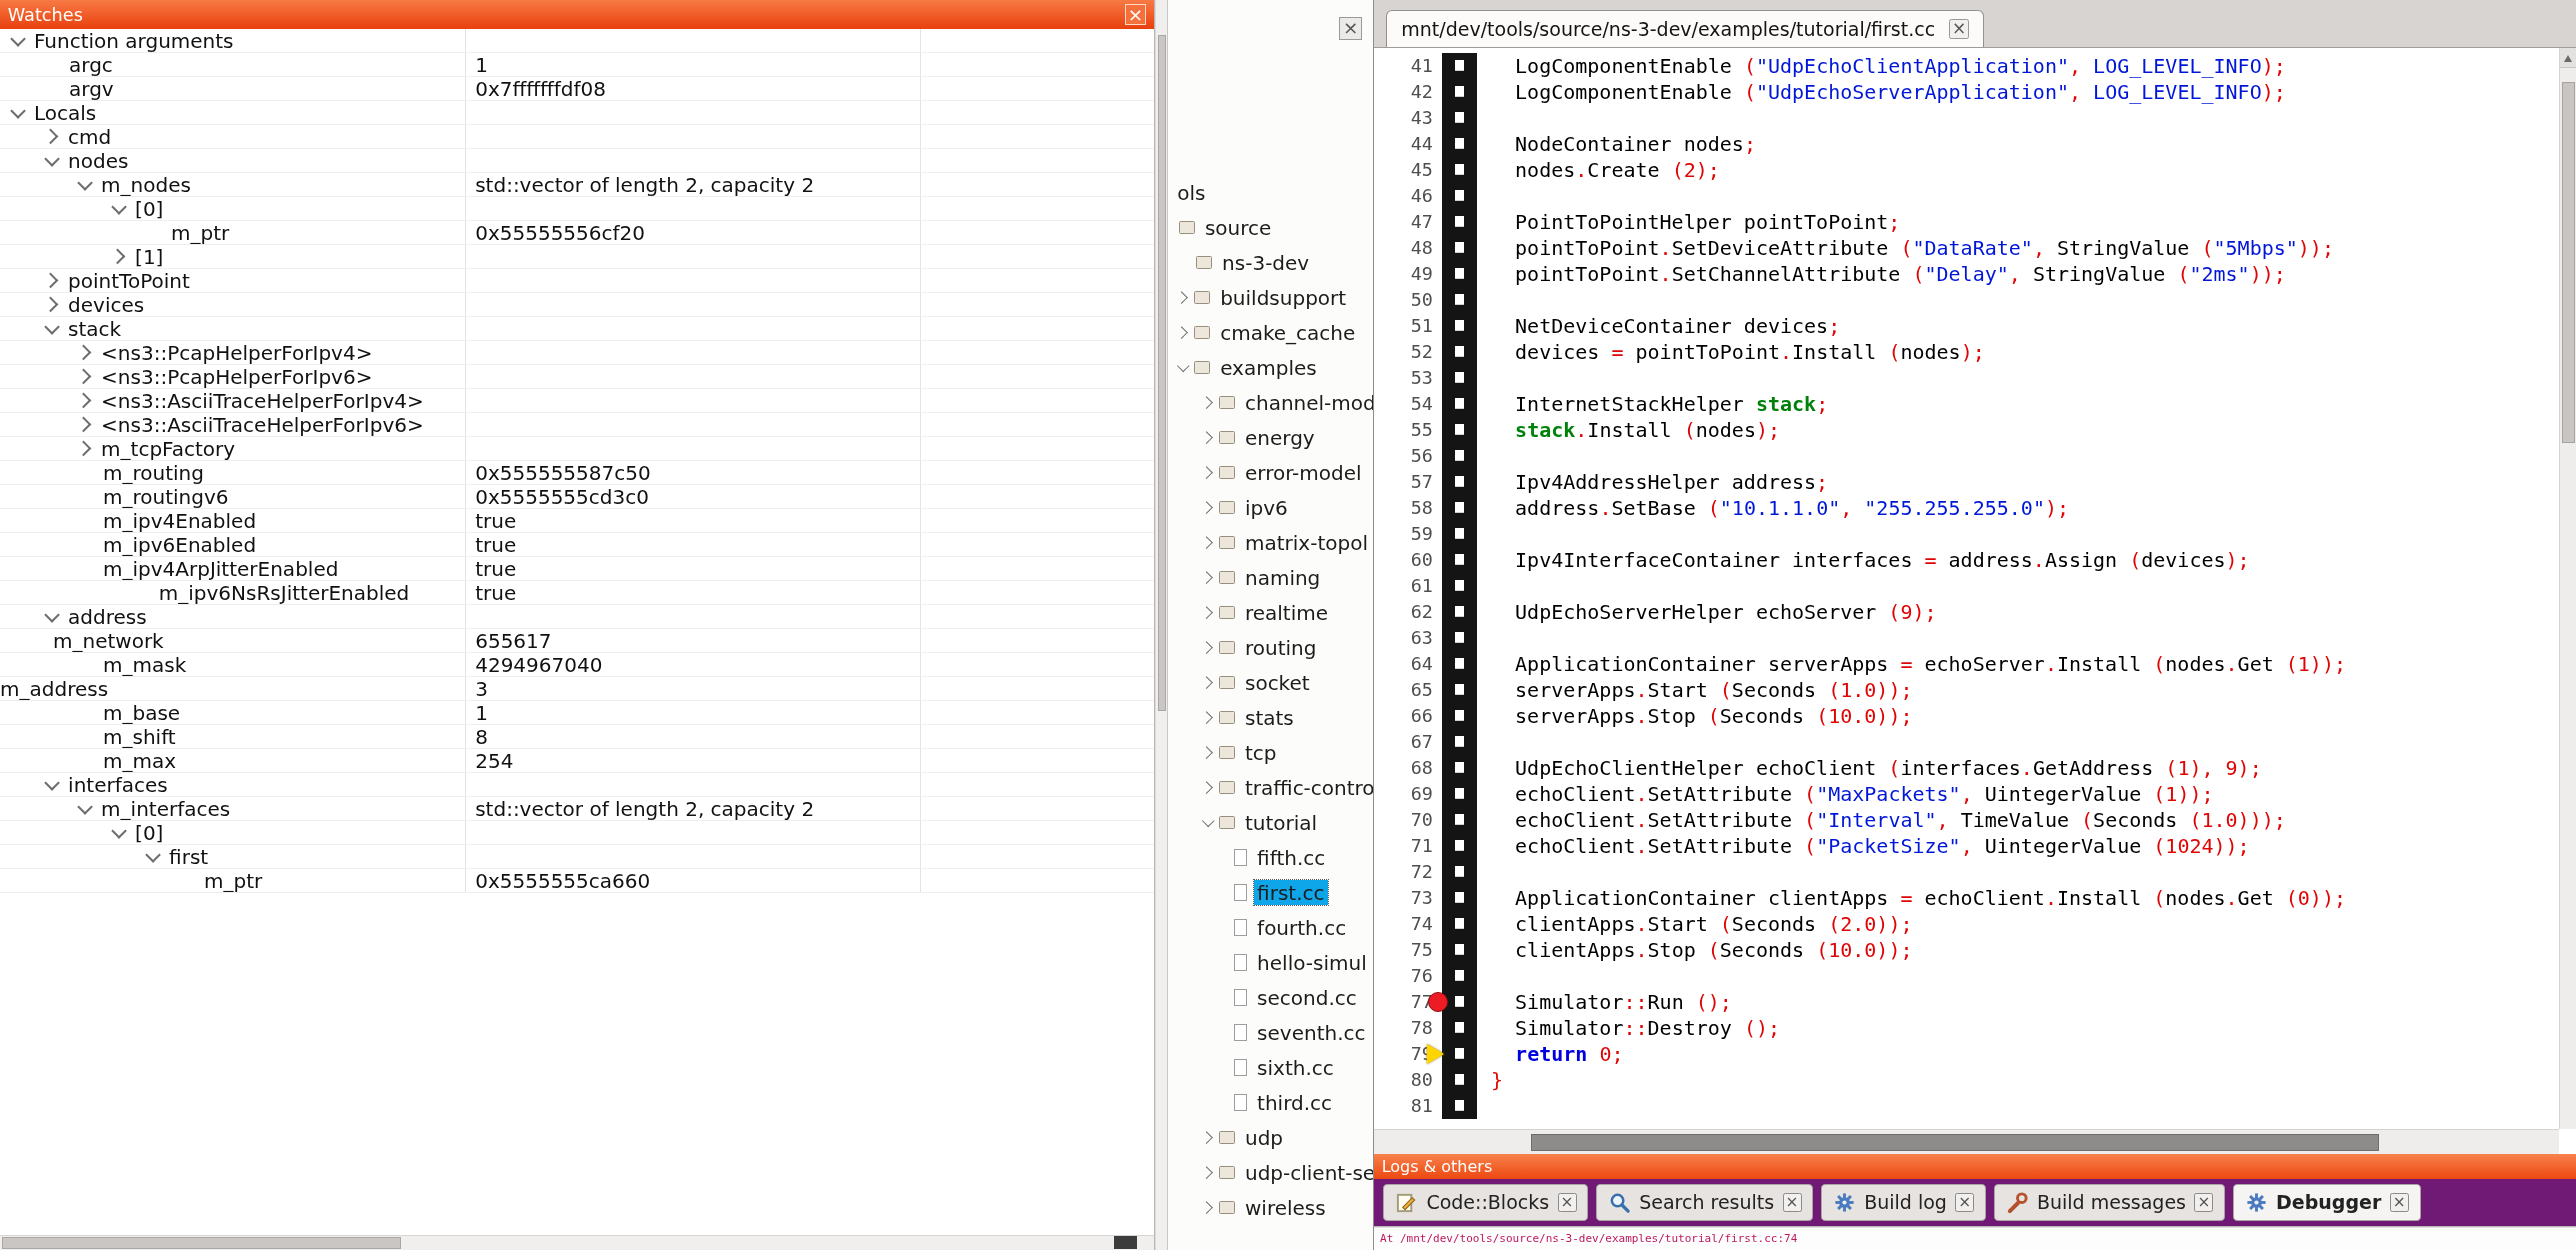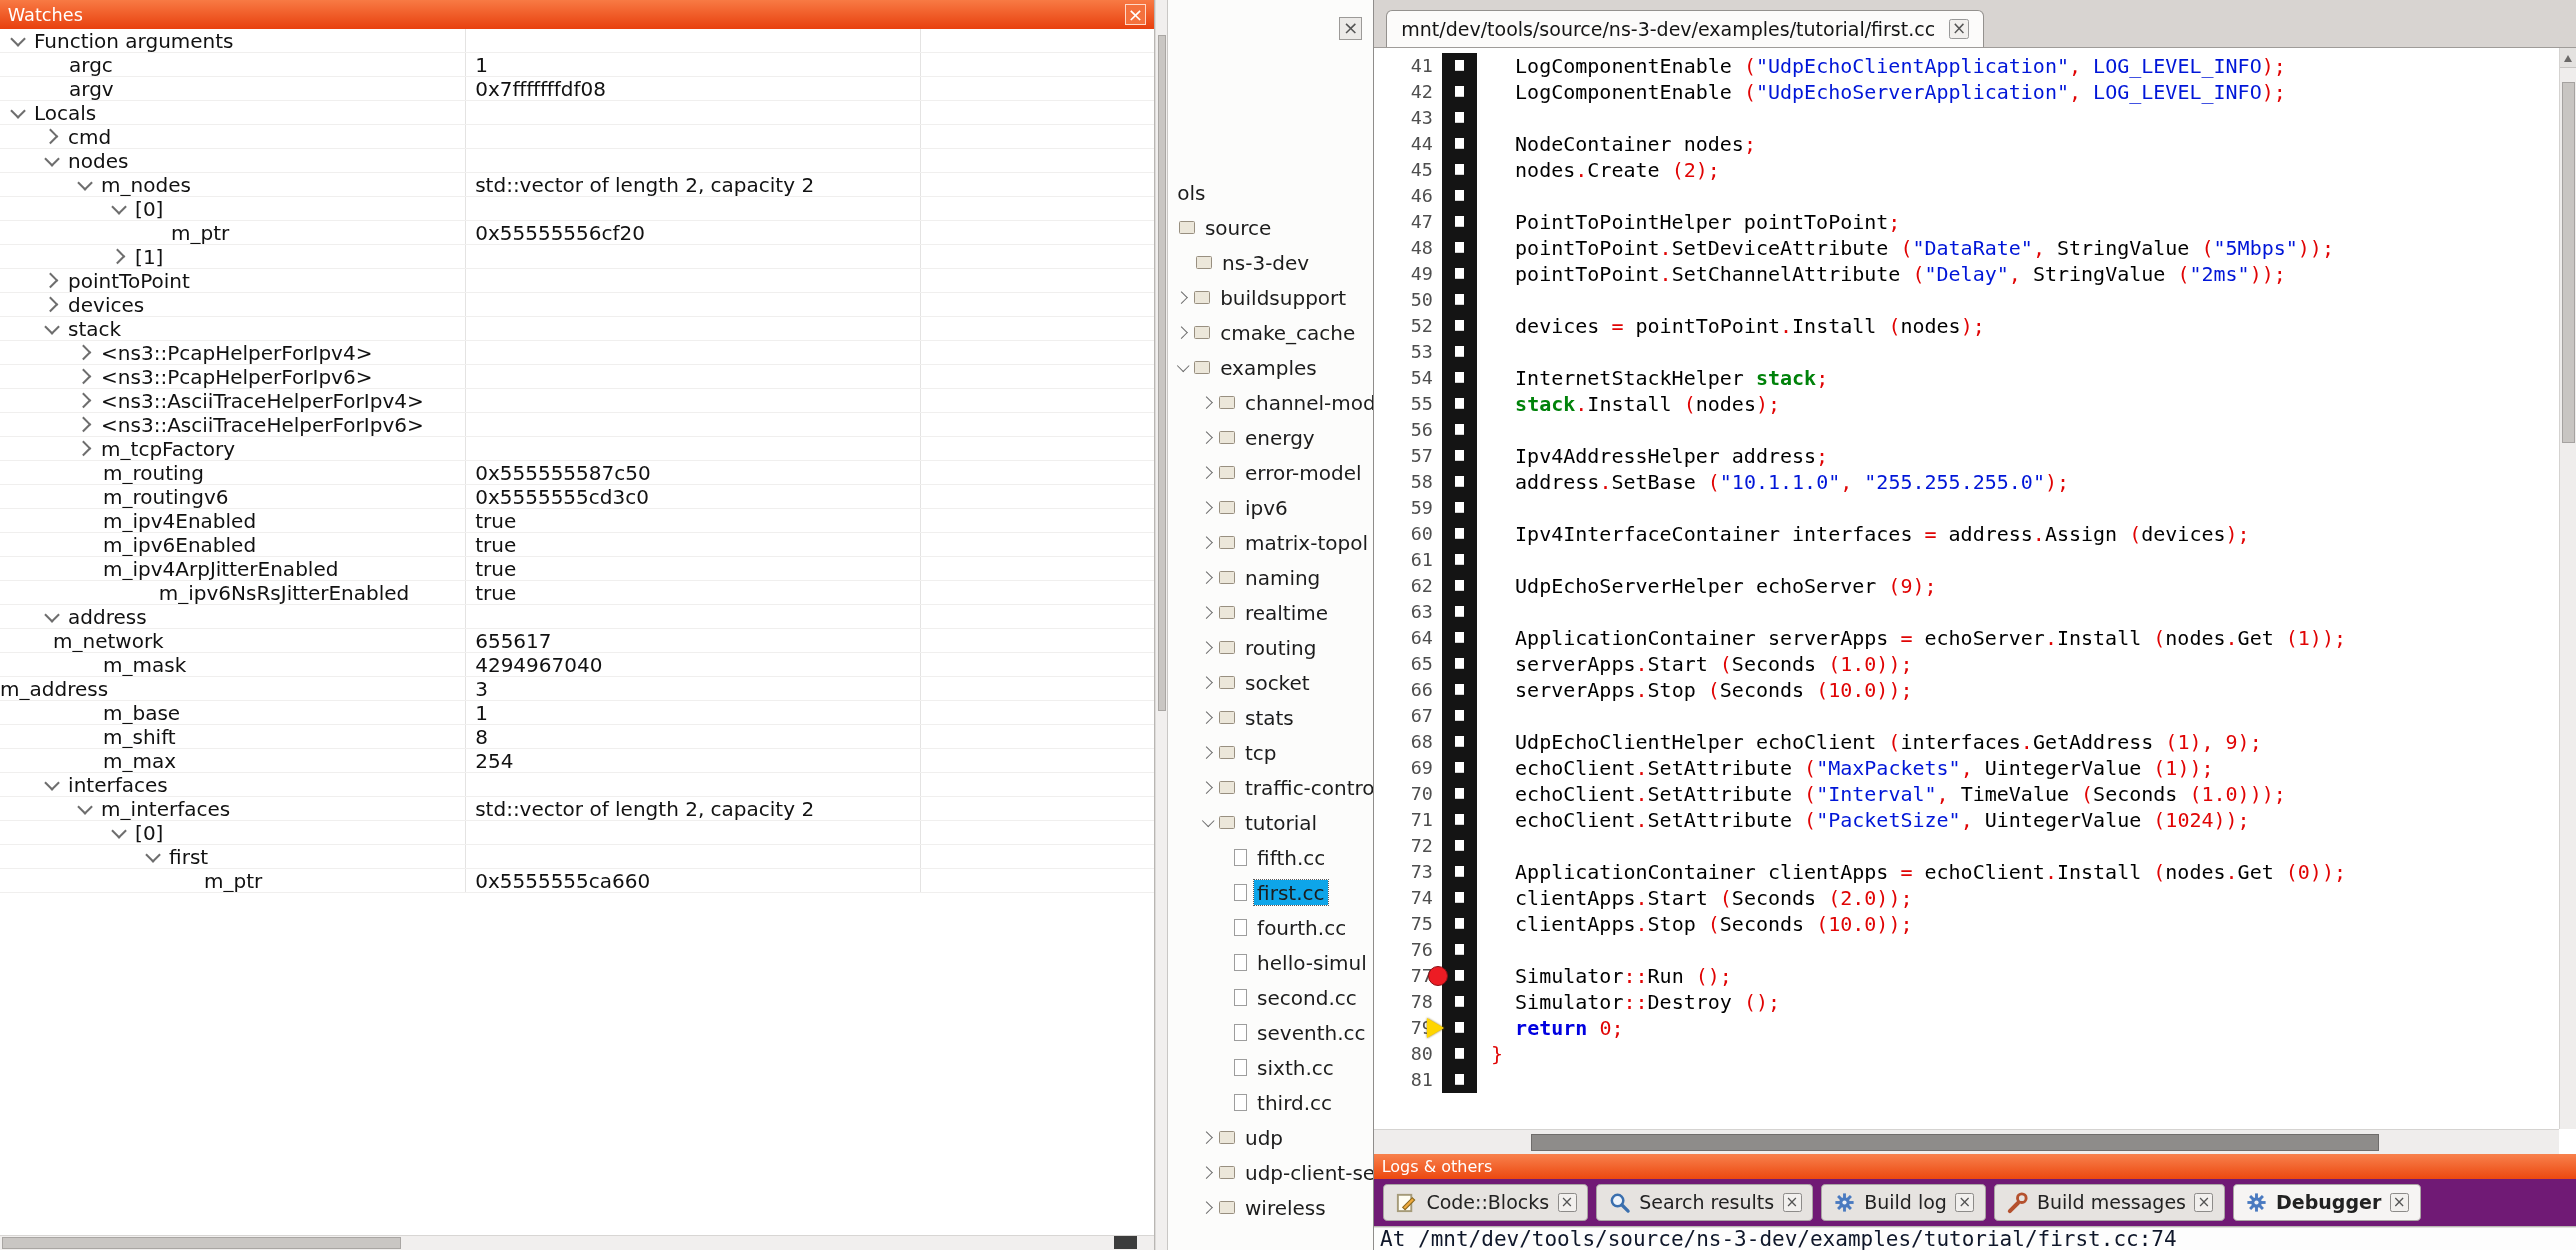--- a/index.html
+++ b/index.html
@@ -70,21 +70,21 @@
 
   
   .logs-panel { position:absolute; left:1373px; top:1154px; width:1203px; height:97px; background:#fff; border-left:1.5px solid #8f8d8b; }
   .logs-titlebar { height:24.6px; background:linear-gradient(#f8814d,#ec480f); color:#fff; font-size:16px; display:flex; align-items:center; padding-left:7.7px; }
   .logs-tabrow { height:48px; background:#701a75; border-bottom:0.8px solid #b9b6b3; display:flex; align-items:center; padding-left:9.2px; gap:7.7px; }
   .ltab { height:37px; display:flex; align-items:center; gap:8.4px; padding:0 10.8px; background:#e6e3e0; border:0.8px solid #a9a6a3; border-radius:4.6px; font-size:19px; color:#222; }
   .ltab.active { background:#f6f4f3; font-weight:bold; }
   .ltab-icon { width:23px; height:23px; display:inline-block; }
   .ltab-icon svg { width:23px; height:23px; display:block; }
   .ltab-close { width:19px; height:19px; border:0.8px solid #8d8b89; background:#f2f0ee; color:#555; font-size:15.4px; line-height:17px; text-align:center; border-radius:2.3px; font-weight:normal; }
-  .logs-status { height:23px; background:#fdfdfd; border-top:0.8px solid #e3e1df; font-family:"DejaVu Sans Mono", monospace; font-size:21px; color:#0f172a; display:flex; align-items:center; padding-left:6.1px; white-space:nowrap; overflow:hidden; }
+  .logs-status { height:23px; background:#fdfdfd; border-top:0.8px solid #e3e1df; font-family:"DejaVu Sans Mono", monospace; font-size:11px; color:#be185d; display:flex; align-items:center; padding-left:6.1px; white-space:nowrap; overflow:hidden; }
 </style>
 </head>
 <body>
 
 <div class="watches-window">
   <div class="watches-titlebar">
     <span class="wt-title">Watches</span>
     <span class="watches-close">×</span>
   </div>
   <div class="watches-body">
@@ -565,20 +565,25 @@
       </div>
       <div class="code-line">
         <span class="ln">49</span>
         <div class="margin-cell"></div>
         <span class="code-text"><span class="tok-x">  pointToPoint</span><span class="tok-p">.</span><span class="tok-x">SetChannelAttribute </span><span class="tok-p">(</span><span class="tok-s">"Delay"</span><span class="tok-p">,</span><span class="tok-x"> StringValue </span><span class="tok-p">(</span><span class="tok-s">"2ms"</span><span class="tok-p">));</span></span>
       </div>
       <div class="code-line">
         <span class="ln">50</span>
         <div class="margin-cell"></div>
         <span class="code-text"></span>
+      </div>
+      <div class="code-line">
+        <span class="ln">51</span>
+        <div class="margin-cell"></div>
+        <span class="code-text"><span class="tok-x">  NetDeviceContainer devices</span><span class="tok-p">;</span></span>
       </div>
       <div class="code-line">
         <span class="ln">52</span>
         <div class="margin-cell"></div>
         <span class="code-text"><span class="tok-x">  devices </span><span class="tok-p">=</span><span class="tok-x"> pointToPoint</span><span class="tok-p">.</span><span class="tok-x">Install </span><span class="tok-p">(</span><span class="tok-x">nodes</span><span class="tok-p">);</span></span>
       </div>
       <div class="code-line">
         <span class="ln">53</span>
         <div class="margin-cell"></div>
         <span class="code-text"></span>

